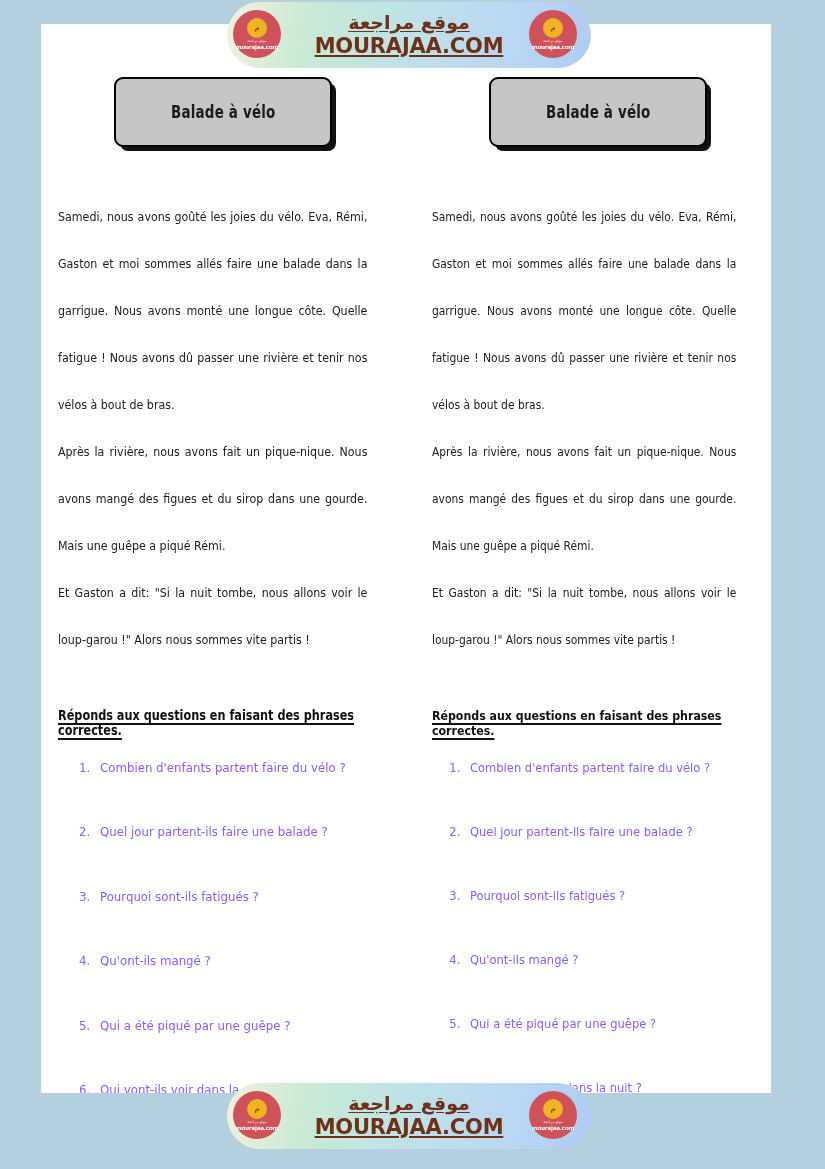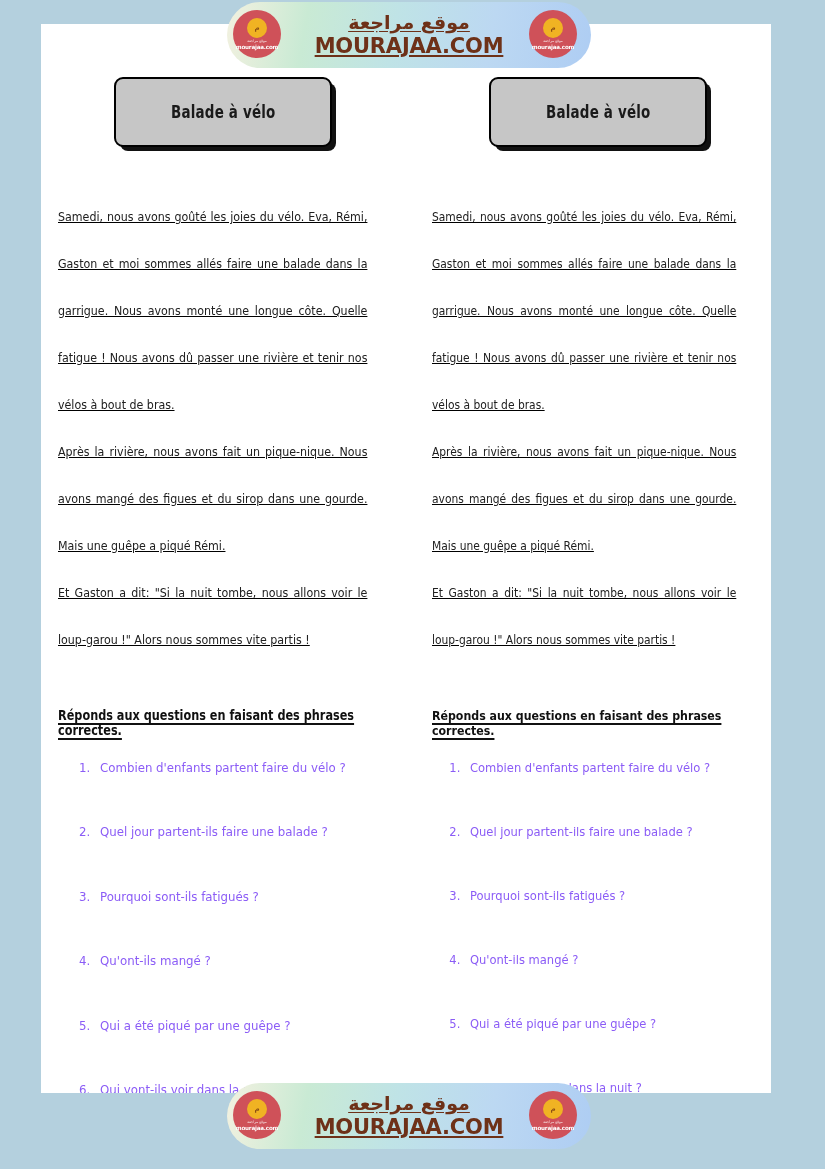--- a/index.html
+++ b/index.html
@@ -68,21 +68,20 @@
     font-size: 17px;
     font-weight: bold;
     color: #1a1a1a;
     letter-spacing: 0.2px;
     transform: scaleX(0.88);
   }
 
   
   .story {
     margin-top: 46px;
-    text-decoration: underline;
   }
   .para {
     font-family: "DejaVu Sans Condensed", "Liberation Sans Narrow", "Liberation Sans", sans-serif;
     font-size: 12.9px;
     color: #202020;
     line-height: 47px;
     text-align: justify;
     margin: 0 0 0 0;
     transform: scaleX(0.955);
     transform-origin: left center;

